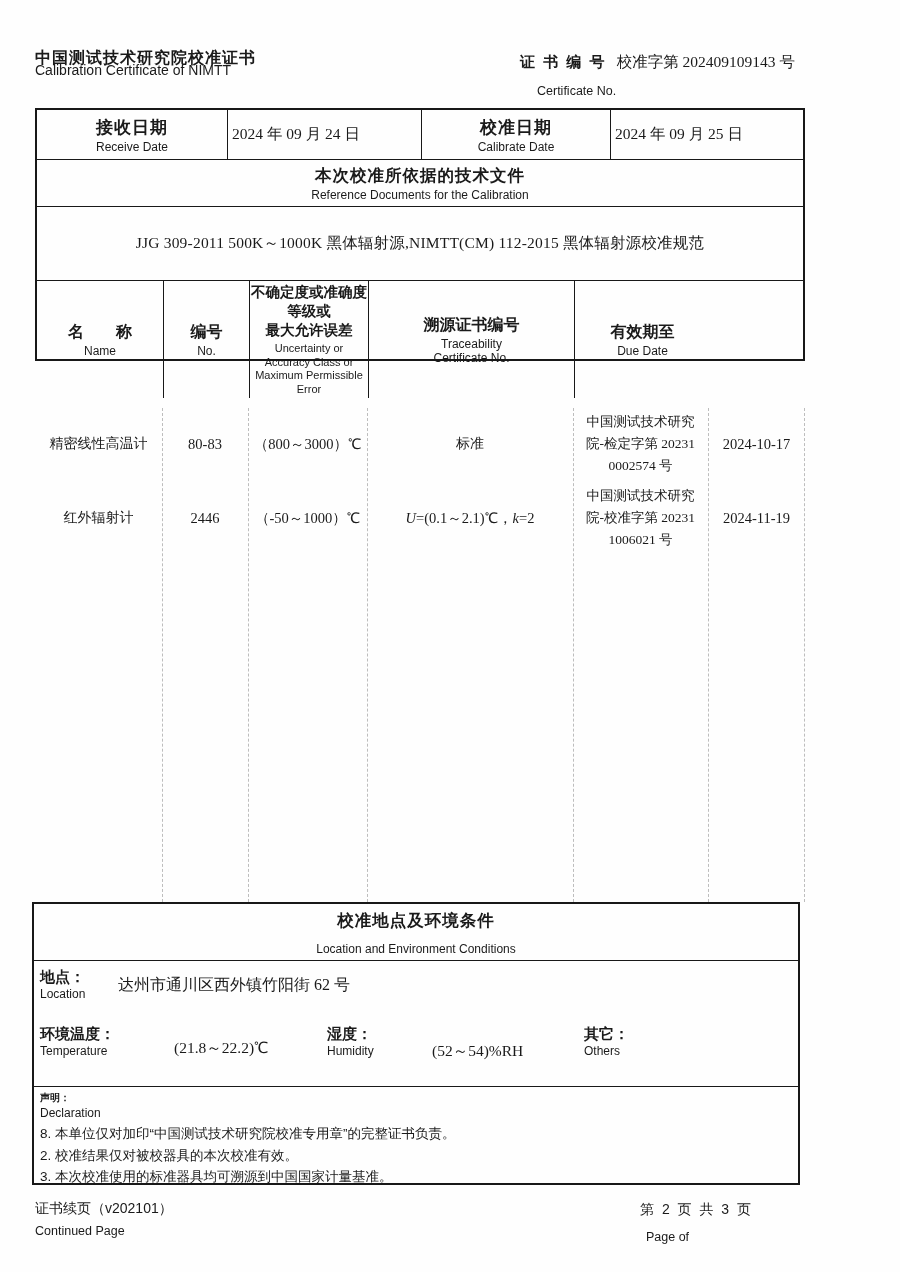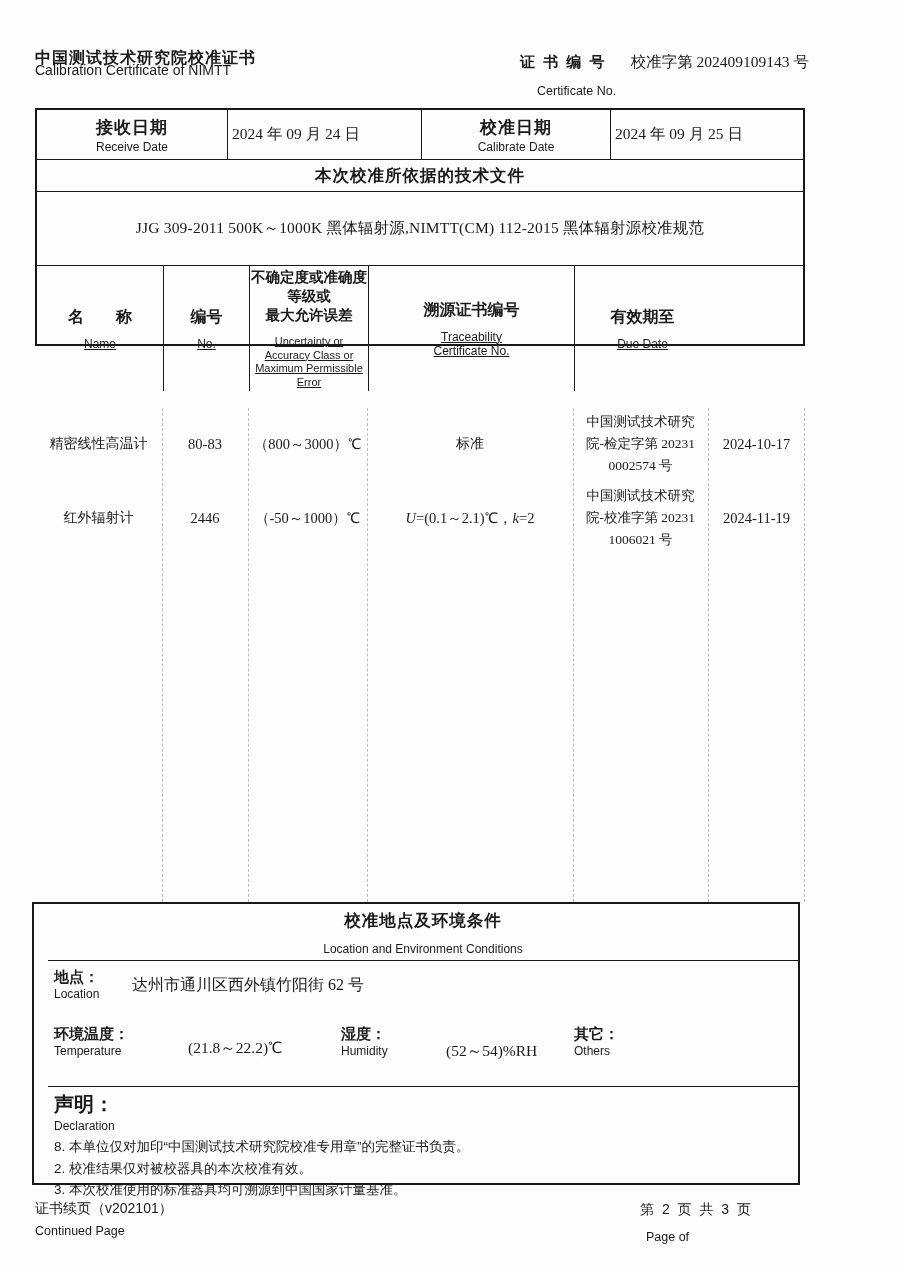--- a/index.html
+++ b/index.html
@@ -13,21 +13,21 @@
     margin: 0 auto;
     overflow: hidden;
   }
   .pre { white-space: pre-line; }
 
   
   .hdr-title-zh { position: absolute; left: 35px; top: 48px; font-size: 16px; font-weight: 600; letter-spacing: 1px; }
   .hdr-title-en { position: absolute; left: 35px; top: 62px; font-size: 14px; }
   .hdr-cert { position: absolute; left: 520px; top: 52px; font-size: 15px; white-space: nowrap; }
   .hdr-cert .lbl { font-weight: 700; letter-spacing: 2px; }
-  .hdr-cert .val { font-family: "Liberation Serif", serif; font-size: 15.5px; margin-left: 20px; }
+  .hdr-cert .val { font-family: "Liberation Serif", serif; font-size: 15.5px; margin-left: 6px; }
   .hdr-cert-en { position: absolute; left: 537px; top: 84px; font-size: 12.5px; }
 
   
   .stack { position: absolute; left: 35px; top: 108px; width: 770px; border: 2px solid #181818; background: #fefefe; }
   .sec { border-bottom: 1.5px solid #181818; }
   .sec:last-child { border-bottom: none; }
 
   
   .date-row { display: flex; height: 50px; justify-content: center; }
   .date-cell { display: flex; flex-direction: column; justify-content: center; align-items: center; border-right: 1.5px solid #181818; }
@@ -44,55 +44,55 @@
   .sec-head .en { font-size: 12px; margin-top: 1px; }
 
   .ref-content { height: 74px; display: flex; align-items: center; justify-content: center; }
   .ref-content .txt { font-family: "Liberation Serif", serif; font-size: 15.5px; letter-spacing: 0.2px; }
 
   
   .std-cols { display: grid; grid-template-columns: 127px 86px 119px 206px 135px auto; height: 78px; }
   .std-col { border-right: 1.5px solid #181818; display: flex; flex-direction: column; justify-content: center; align-items: center; text-align: center; padding: 2px 1px; }
   .std-col:last-child { border-right: none; }
   .std-col .zh { font-size: 16px; font-weight: 700; line-height: 20px; }
-  .std-col .en { font-size: 12px; line-height: 14px; margin-top: 10px; text-decoration: underline; }
+  .std-col .en { font-size: 12px; line-height: 14px; margin-top: 2px; }
   .std-col.dense .zh { font-size: 14.5px; line-height: 19px; }
   .std-col.dense .en { font-size: 11px; line-height: 13.5px; }
 
   
   .std-body { position: absolute; left: 35px; top: 408px; width: 770px; height: 494px; }
   .vline { position: absolute; top: 0; bottom: 0; width: 0; border-left: 1px dashed #bdbdbd; }
   .std-row { position: relative; display: grid; grid-template-columns: 127px 86px 119px 206px 135px auto; align-items: center; text-align: center; }
   .std-row .cell { font-size: 14px; }
   .std-row .num { font-family: "Liberation Serif", serif; font-size: 14.5px; }
   .std-row .trace { font-family: "Liberation Serif", serif; font-size: 13.5px; line-height: 22px; }
   .std-row.r1 { height: 70px; padding-top: 2px; }
   .std-row.r2 { height: 72px; margin-top: 4px; }
   .unc i { font-style: italic; font-family: "Liberation Serif", serif; }
 
   
-  .loc-box { position: absolute; left: 32px; top: 902px; width: 768px; height: 283px; border: 2px solid #181818; background: #fefefe; padding-left: 14px; }
+  .loc-box { position: absolute; left: 32px; top: 902px; width: 768px; height: 283px; border: 2px solid #181818; background: #fefefe; }
   .loc-head { text-align: center; padding: 6px 0 4px; border-bottom: 1.5px solid #181818; }
   .loc-head .zh { font-size: 16.5px; font-weight: 700; letter-spacing: 1px; }
   .loc-head .en { font-size: 12px; margin-top: 10px; }
   .pair .zh { font-size: 15px; font-weight: 700; }
   .pair .en { font-size: 12px; margin-top: 0px; }
   .place-row { position: relative; height: 52px; }
   .place-row .pair { position: absolute; left: 6px; top: 7px; }
   .place-val { position: absolute; left: 84px; top: 14px; font-size: 16px; font-family: "Liberation Serif", serif; }
   .env-row { position: relative; height: 74px; border-bottom: 1.5px solid #181818; }
   .env-row .pair { position: absolute; top: 12px; }
   .lbl-temp { left: 6px; }
   .lbl-hum  { left: 293px; }
-  .lbl-oth  { left: 526px; }
+  .lbl-oth  { left: 550px; }
   .env-val { position: absolute; font-family: "Liberation Serif", serif; font-size: 15.5px; }
   .val-temp { left: 140px; top: 25px; }
   .val-hum  { left: 398px; top: 28px; }
   .decl { position: relative; padding: 4px 6px 0; }
-  .decl .zh { font-size: 20px; font-weight: 700; }
+  .decl .zh { font-size: 10px; font-weight: 700; }
   .decl .en { font-size: 12px; margin: 1px 0 3px; }
   .decl-item { font-size: 13.5px; line-height: 21.5px; }
 
   
   .foot-left-zh { position: absolute; left: 35px; top: 1200px; font-size: 14px; }
   .foot-left-en { position: absolute; left: 35px; top: 1224px; font-size: 12.5px; }
   .foot-page-zh { position: absolute; left: 640px; top: 1201px; font-size: 14px; letter-spacing: 2px; }
   .foot-page-en { position: absolute; left: 646px; top: 1230px; font-size: 12.5px; }
 </style>
 </head>
@@ -122,20 +122,21 @@
         <div class="zh">校准日期</div>
         <div class="en">Calibrate Date</div>
       </div>
       <div class="date-cell dc-value" style="flex:1">
         <div class="v">2024 年 09 月 25 日</div>
       </div>
     </div>
 
     <div class="sec sec-head">
       <div class="zh">本次校准所依据的技术文件</div>
+      <div class="en">Reference Documents for the Calibration</div>
     </div>
 
     <div class="sec ref-content">
       <div class="txt">JJG 309-2011 500K～1000K  黑体辐射源,NIMTT(CM)   112-2015  黑体辐射源校准规范</div>
     </div>
 
 
     <div class="sec std-cols">
       <div class="std-col">
         <div class="zh">名　　称</div>

